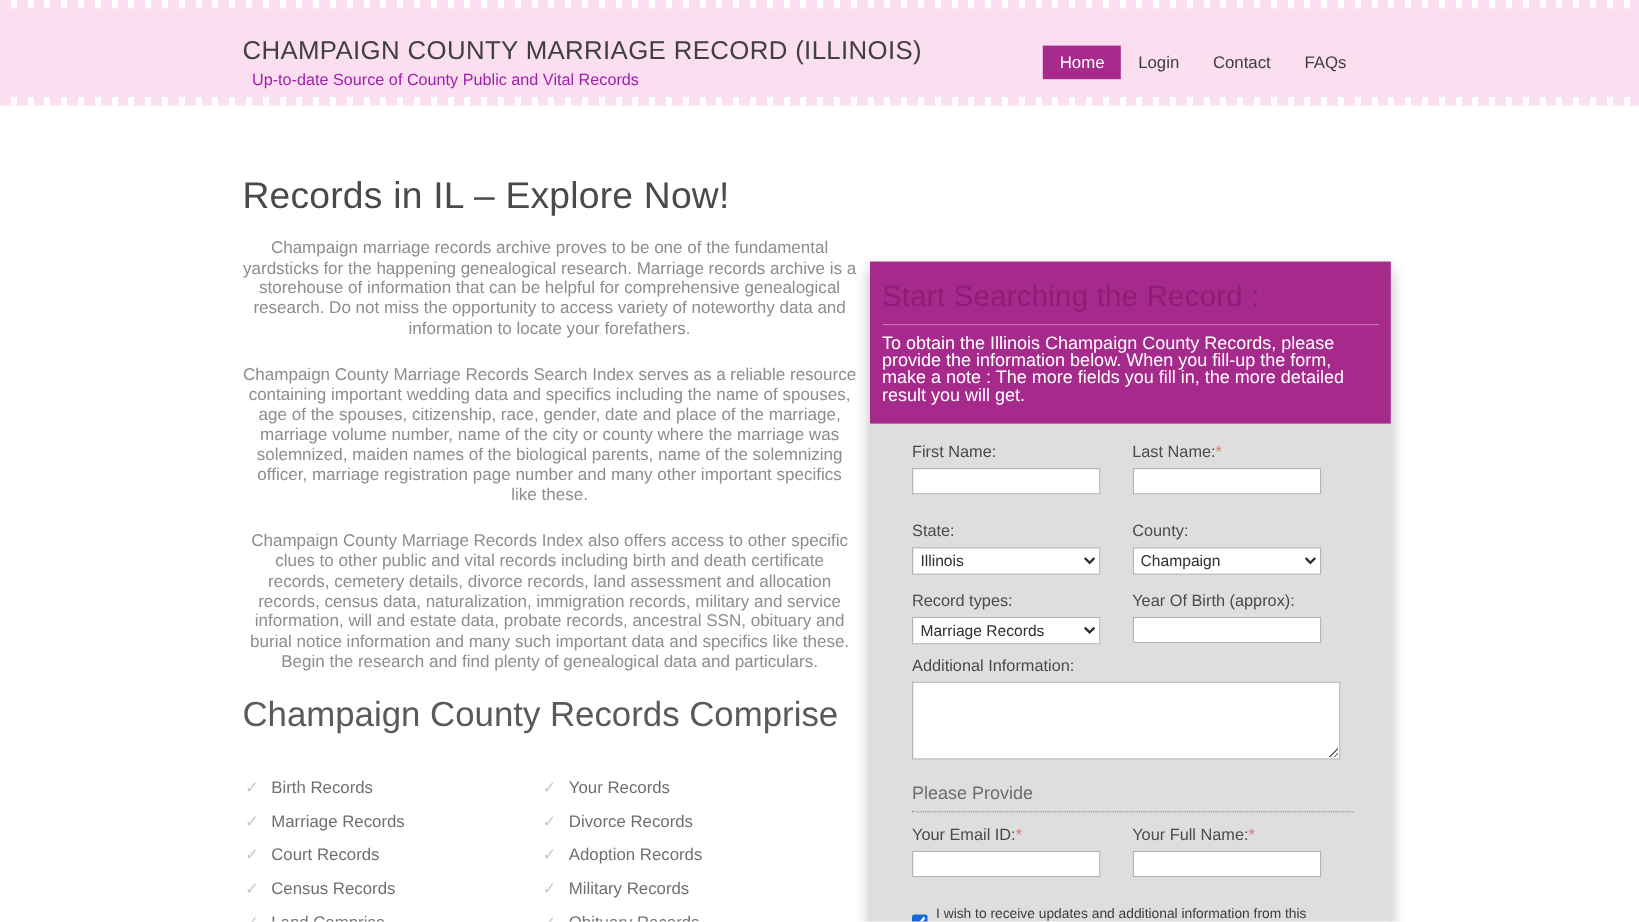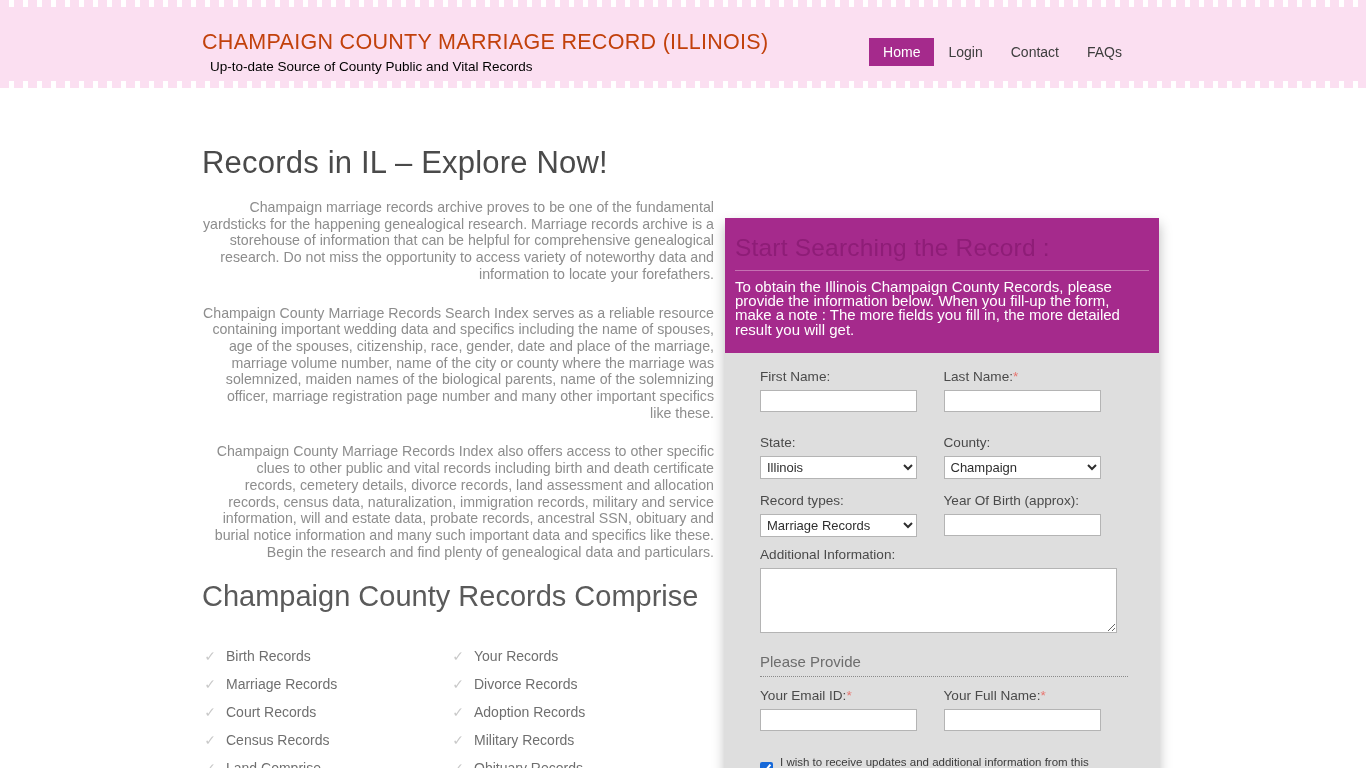--- a/index.html
+++ b/index.html
@@ -34,30 +34,30 @@
     position: relative;
     width: 1366px; height: 88px;
   }
   .brand {
     position: absolute;
     left: 202px; top: 28px;
   }
   .brand-title {
     font-size: 21.5px;
     letter-spacing: 0.3px;
-    color: #c2410c;
+    color: #404040;
     font-weight: 400;
     line-height: 28px;
     white-space: nowrap;
   }
   .brand-sub {
     margin-top: 2px;
     margin-left: 8px;
     font-size: 13.5px;
-    color: #000000;
+    color: #a21caf;
     font-weight: 400;
     line-height: 18px;
     white-space: nowrap;
   }
 
   .main-nav {
     position: absolute;
     right: 230px; top: 38px;
     display: flex;
     align-items: center;
@@ -97,21 +97,21 @@
     font-weight: 400;
     color: #4a4a4a;
     line-height: 36px;
     letter-spacing: 0.2px;
   }
   .para {
     margin: 0 0 22px 0;
     font-size: 14.2px;
     line-height: 16.7px;
     color: #8d8d8d;
-    text-align: right;
+    text-align: center;
   }
   .content-h2 {
     margin: 8px 0 32px 0;
     font-size: 29px;
     font-weight: 400;
     color: #5a5a5a;
     line-height: 28px;
   }
   .record-grid {
     display: grid;

